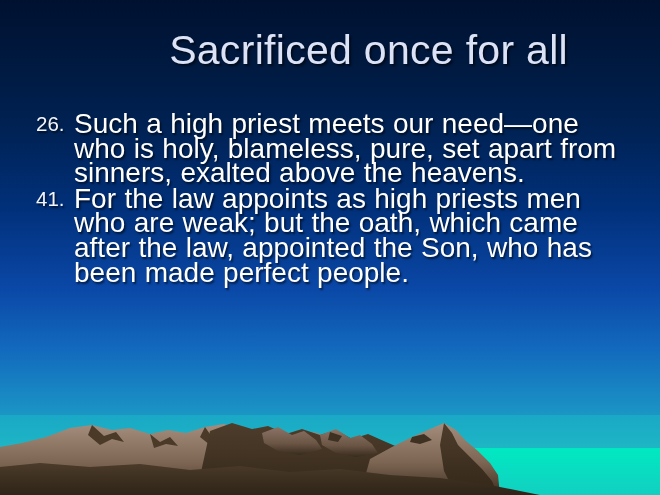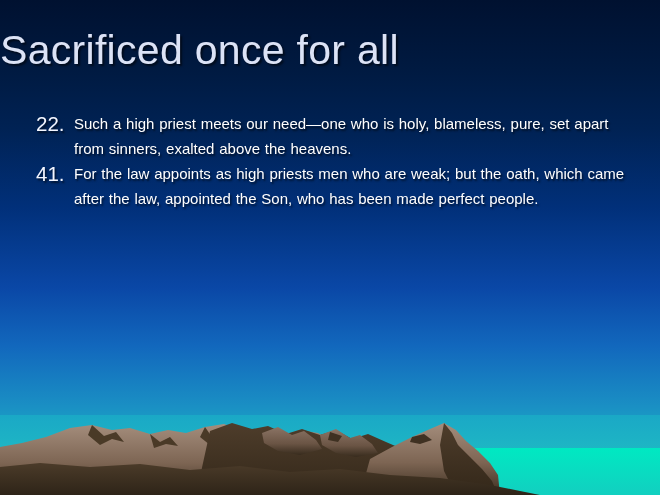--- a/index.html
+++ b/index.html
@@ -25,21 +25,21 @@
         #1dc6c6 96%,
         #21d6c4 100%);
   }
 
   
   #title {
     position: absolute;
     top: 26px;
     left: 0;
     width: 568px;
-    text-align: left;
+    text-align: right;
     font-size: 41px;
     line-height: 48px;
     color: #dce3f6;
     letter-spacing: 0.3px;
     text-shadow: 2px 2px 2px rgba(0,0,0,0.55);
     white-space: nowrap;
   }
 
   
   #body-list {
@@ -58,21 +58,21 @@
     width: 38px;
     font-size: 20.5px;
     line-height: 24.6px;
     color: #f3f6ff;
     text-shadow: 1.5px 1.5px 2px rgba(0,0,0,0.6);
     text-align: left;
     white-space: nowrap;
   }
   .verse-text {
     flex: 1 1 auto;
-    font-size: 15px;
+    font-size: 28px;
     line-height: 24.6px;
     color: #ffffff;
     text-shadow: 1.5px 1.5px 2px rgba(0,0,0,0.6);
     text-align: left;
     word-spacing: 0.6px;
   }
 
   
   #scene {
     position: absolute;
@@ -86,21 +86,21 @@
 </head>
 <body>
 
 <div id="slide">
 
   <div id="title">Sacrificed once for all</div>
 
   <div id="body-list">
 
     <div class="verse">
-      <div class="verse-num">22.</div>
+      <div class="verse-num">26.</div>
       <div class="verse-text">Such a high priest meets our need—one who is holy, blameless, pure, set apart from sinners, exalted above the heavens.</div>
     </div>
 
 
     <div class="verse">
       <div class="verse-num">41.</div>
       <div class="verse-text">For the law appoints as high priests men who are weak; but the oath, which came after the law, appointed the Son, who has been made perfect people.</div>
     </div>
 
   </div>

